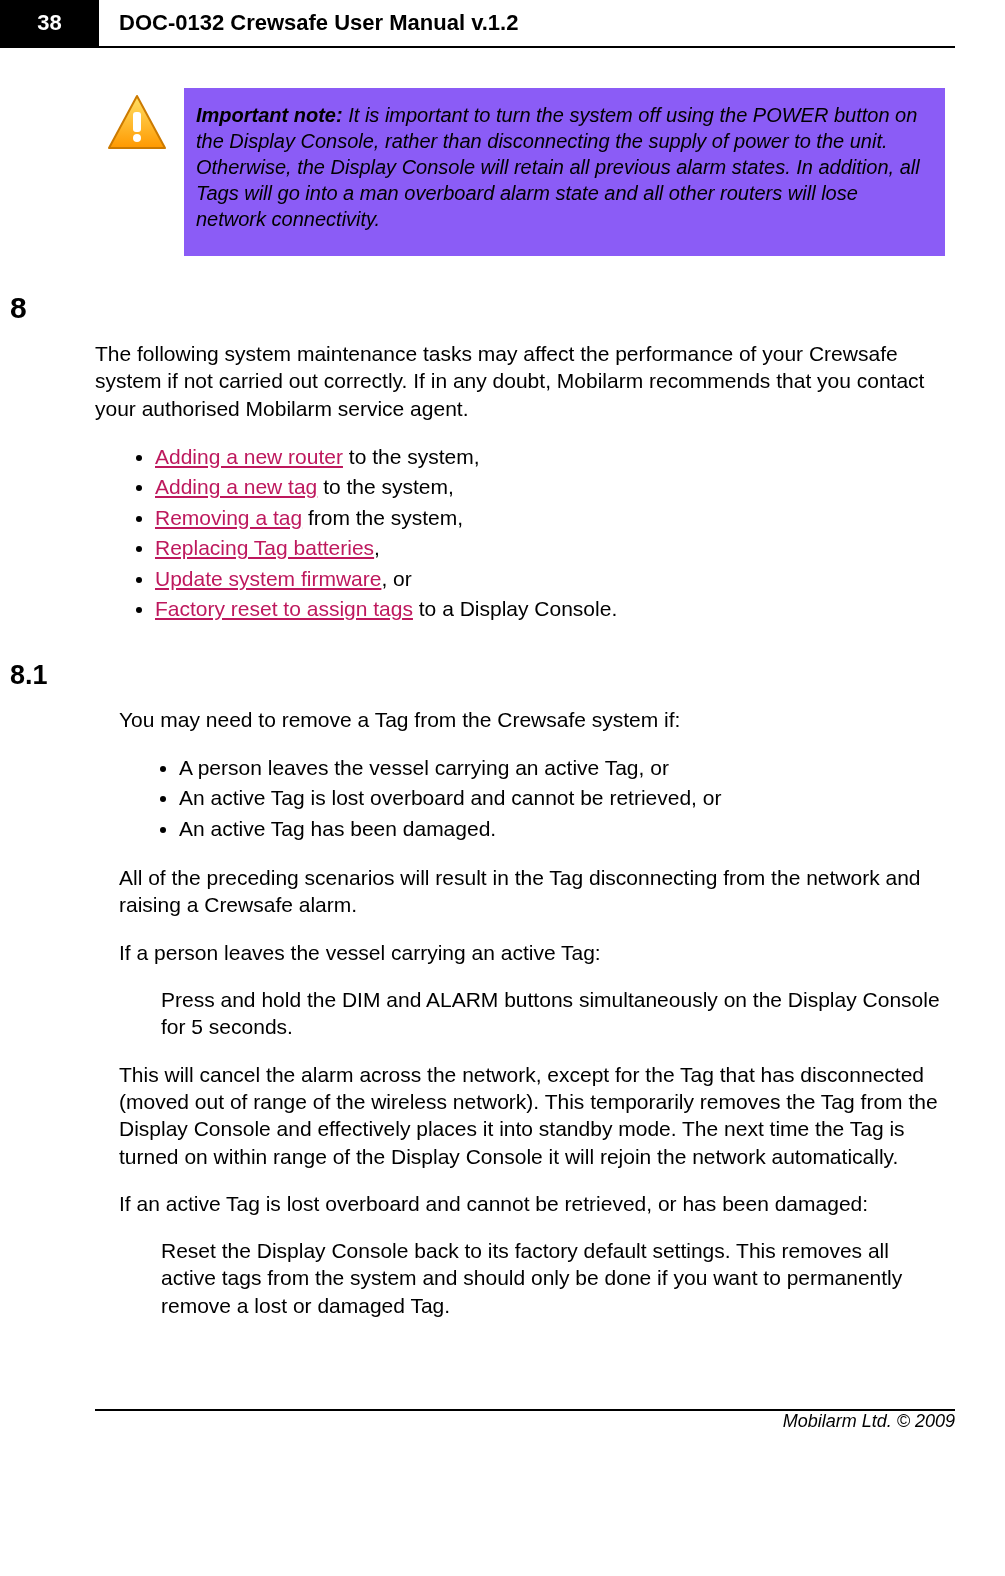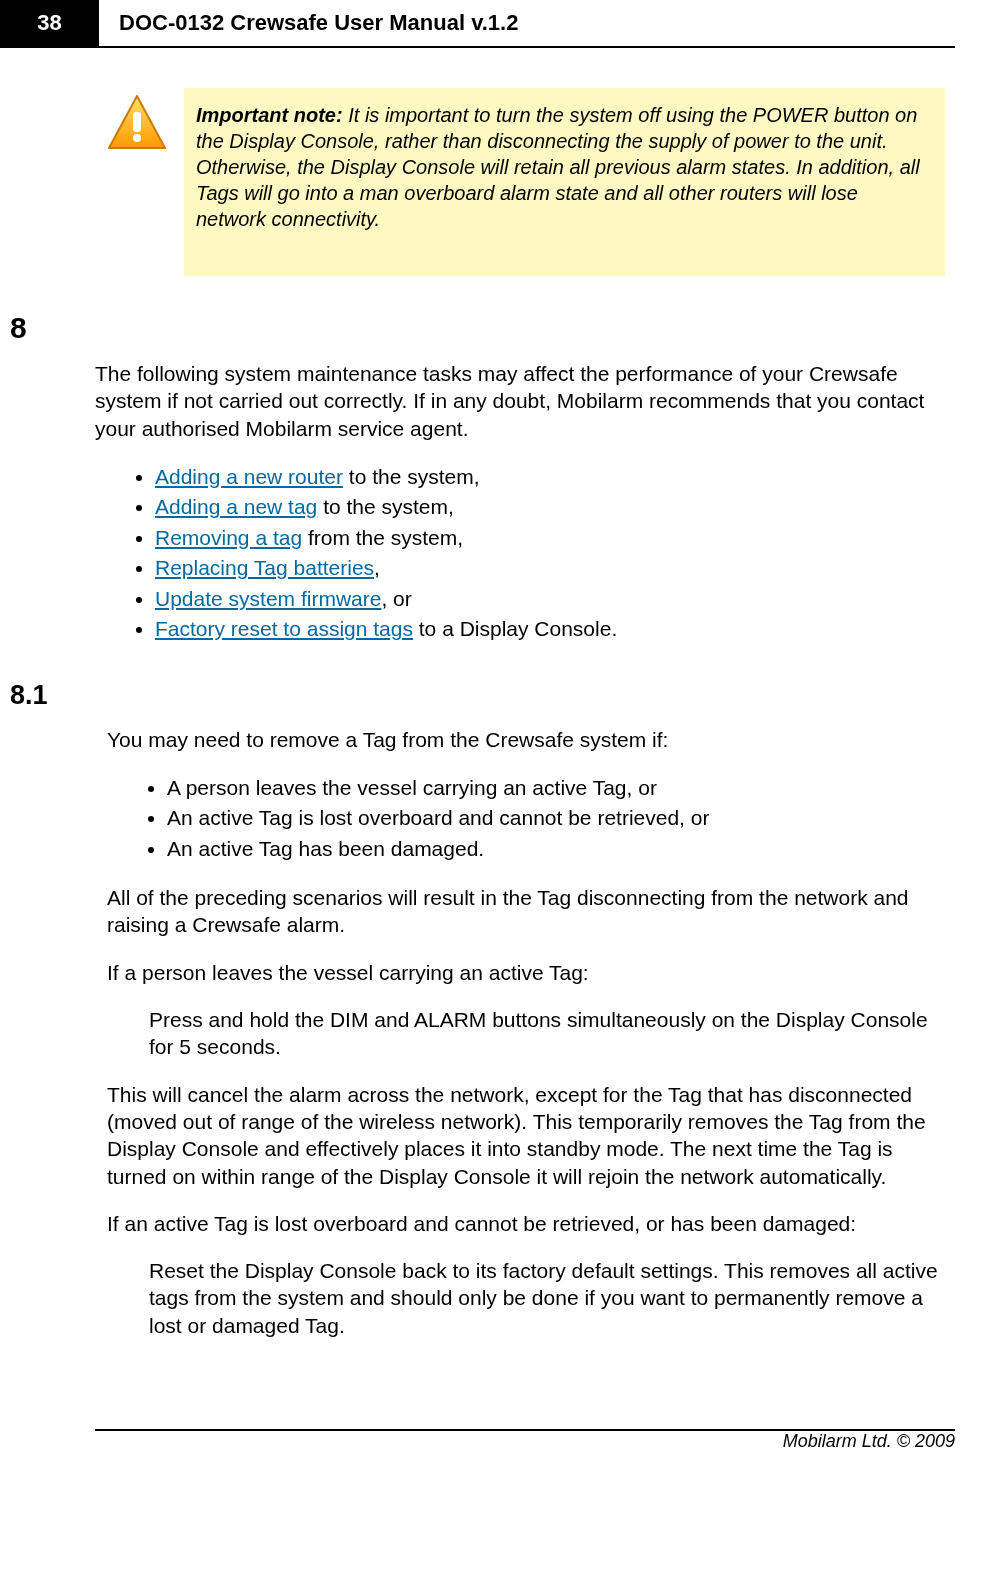--- a/index.html
+++ b/index.html
@@ -40,22 +40,22 @@
     margin: 40px 0 35px 10px;
     gap: 15px;
   }
   .warn-icon {
     width: 64px;
     height: 64px;
     flex-shrink: 0;
     margin-top: 4px;
   }
   .note-box {
-    background: #fef9c3;
-    padding: 14px 18px 44px 12px;
+    background: #8b5cf6;
+    padding: 14px 18px 24px 12px;
     font-size: 20px;
     line-height: 1.3;
     font-style: italic;
   }
   .note-box .nb-label {
     font-weight: bold;
   }
   h1.sec {
     display: flex;
     font-size: 30px;
@@ -80,42 +80,42 @@
   ul.bul {
     list-style: disc;
     padding-left: 60px;
     margin: 0 0 20px 0;
   }
   ul.bul li {
     font-size: 21px;
     line-height: 1.45;
   }
   a.lnk {
-    color: #0369a1;
+    color: #be185d;
     text-decoration: underline;
   }
   .indent-block {
     margin-left: 42px;
     font-size: 21px;
     line-height: 1.3;
     margin-bottom: 20px;
   }
   .footer-wrap {
     margin: 90px 50px 0 95px;
   }
   .footer-line {
     border-top: 2px solid #000;
   }
   .footer-text {
     text-align: right;
     font-style: italic;
     font-size: 18px;
     padding-top: 0;
   }
-  .sub-content { margin-left: 12px; }
+  .sub-content { margin-left: 24px; }
 </style>
 </head>
 <body>
 
 <div class="header-bar">
   <div class="page-num">38</div>
   <div class="doc-title">DOC-0132 Crewsafe User Manual v.1.2</div>
 </div>
 
 <div class="content">

